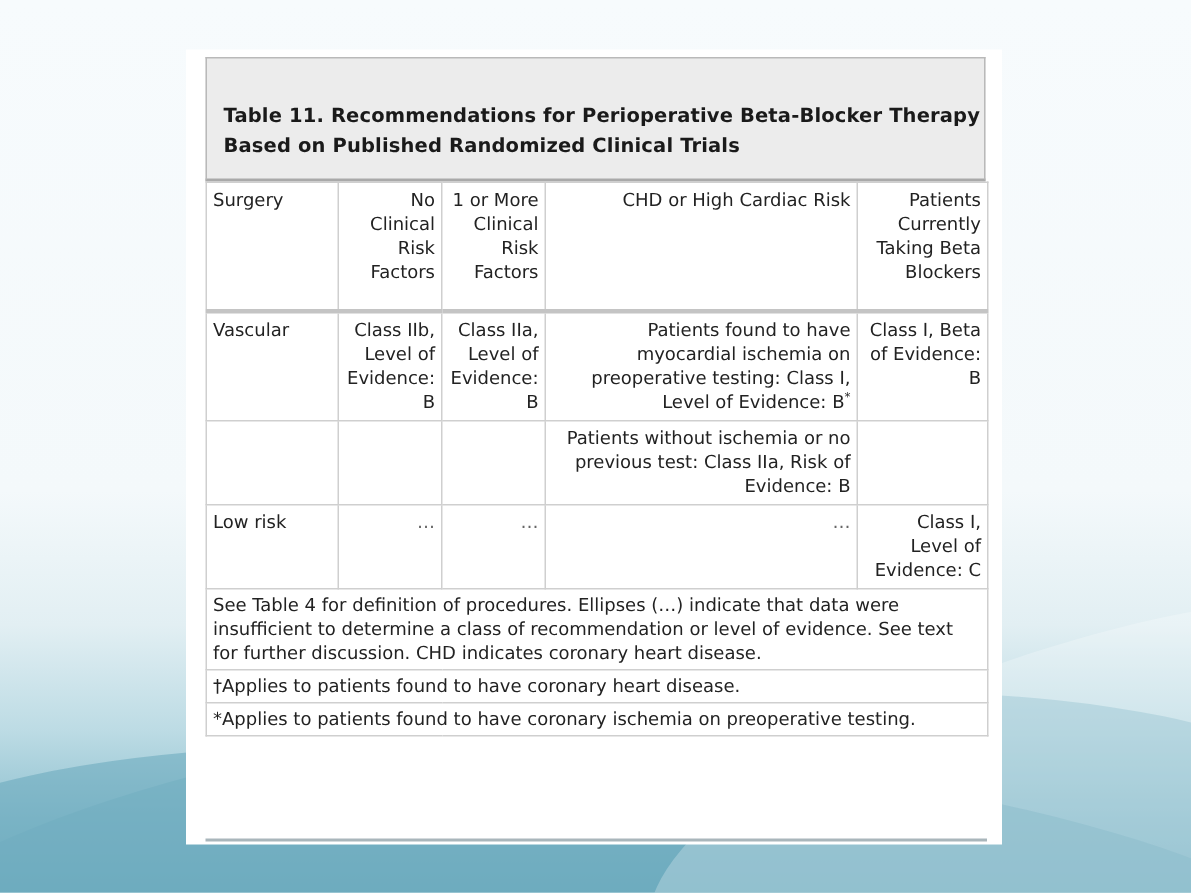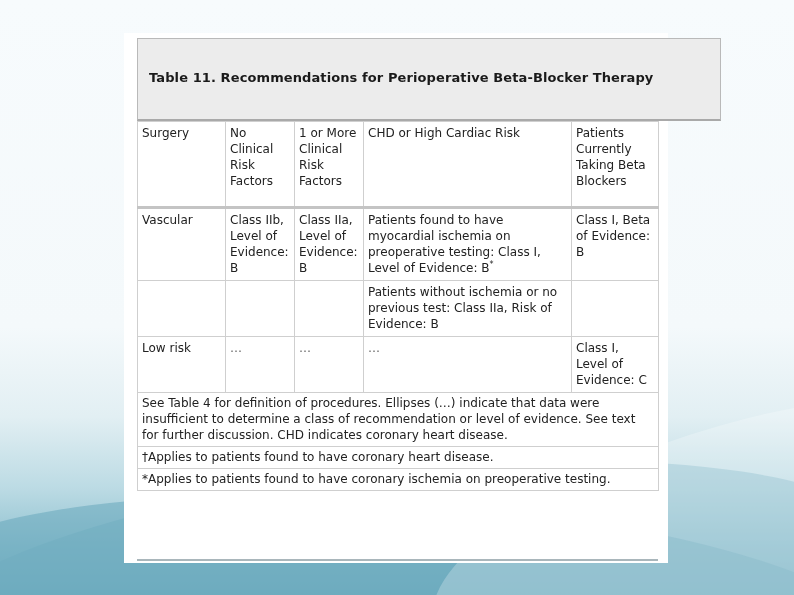--- a/index.html
+++ b/index.html
@@ -46,21 +46,21 @@
       left: 124px;
       top: 33px;
       width: 544px;
       height: 530px;
       background: #ffffff;
     }
     .title-box {
       position: absolute;
       left: 13px;
       top: 5px;
-      width: 584px;
+      width: 520px;
       height: 83px;
       background: #ececec;
       border: 1px solid #b9b9b9;
       border-bottom: 2px solid #a9a9a9;
       box-sizing: border-box;
     }
     .title {
       position: absolute;
       left: 11px;
       top: 29px;
@@ -79,21 +79,21 @@
       font-size: 12px;
       line-height: 16px;
       color: #222;
       table-layout: fixed;
       padding-left: 29px;
     }
     table.main td {
       border: 1px solid #cfcfcf;
       padding: 3px 4px 4px 4px;
       vertical-align: top;
-      text-align: left;
+      text-align: right;
     }
     table.main td.left {
       text-align: left;
     }
     table.main tr.header-row td {
       border-bottom: 3px solid #c4c4c4;
       height: 77px;
     }
     table.main td.note {
       text-align: left;
@@ -120,20 +120,21 @@
 <body>
 
 <div class="wave w1"></div>
 <div class="wave w2"></div>
 <div class="wave w3"></div>
 
 <div class="panel">
   <div class="title-box">
     <div class="title">
       <div>Table 11. Recommendations for Perioperative Beta-Blocker Therapy</div>
+      <div>Based on Published Randomized Clinical Trials</div>
     </div>
   </div>
 
   <table class="main">
     <colgroup>
       <col style="width:88px">
       <col style="width:69px">
       <col style="width:69px">
       <col style="width:208px">
       <col style="width:87px">

